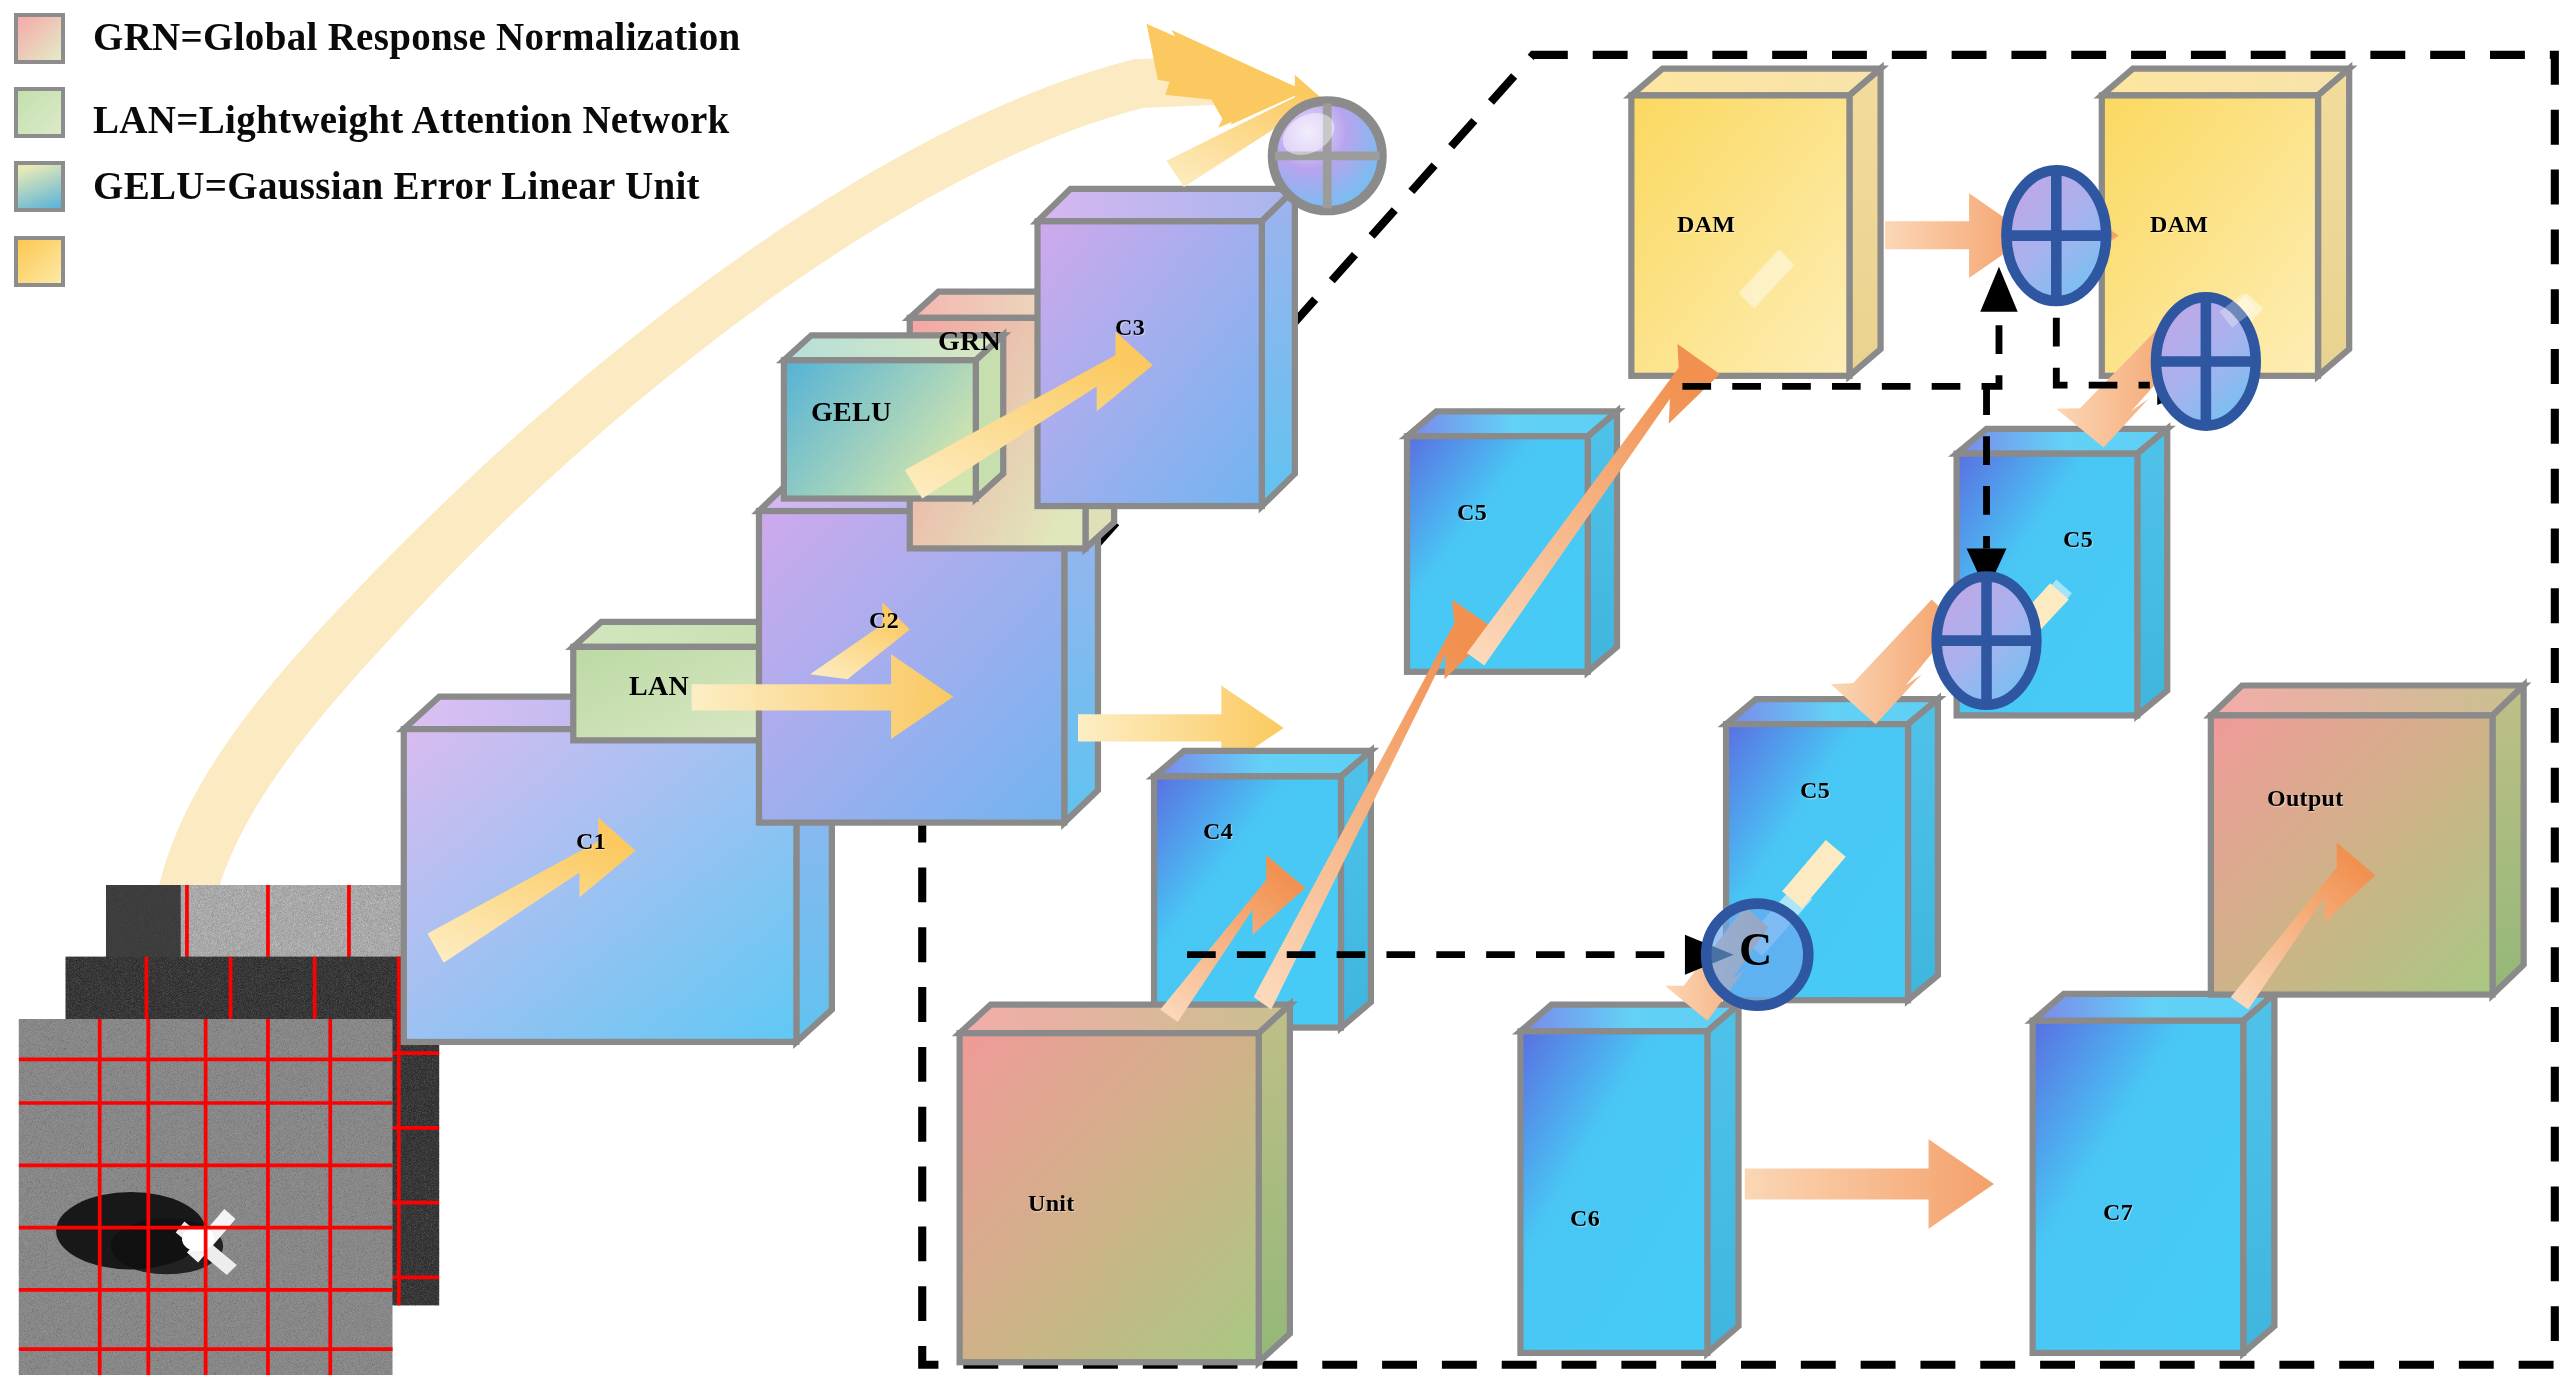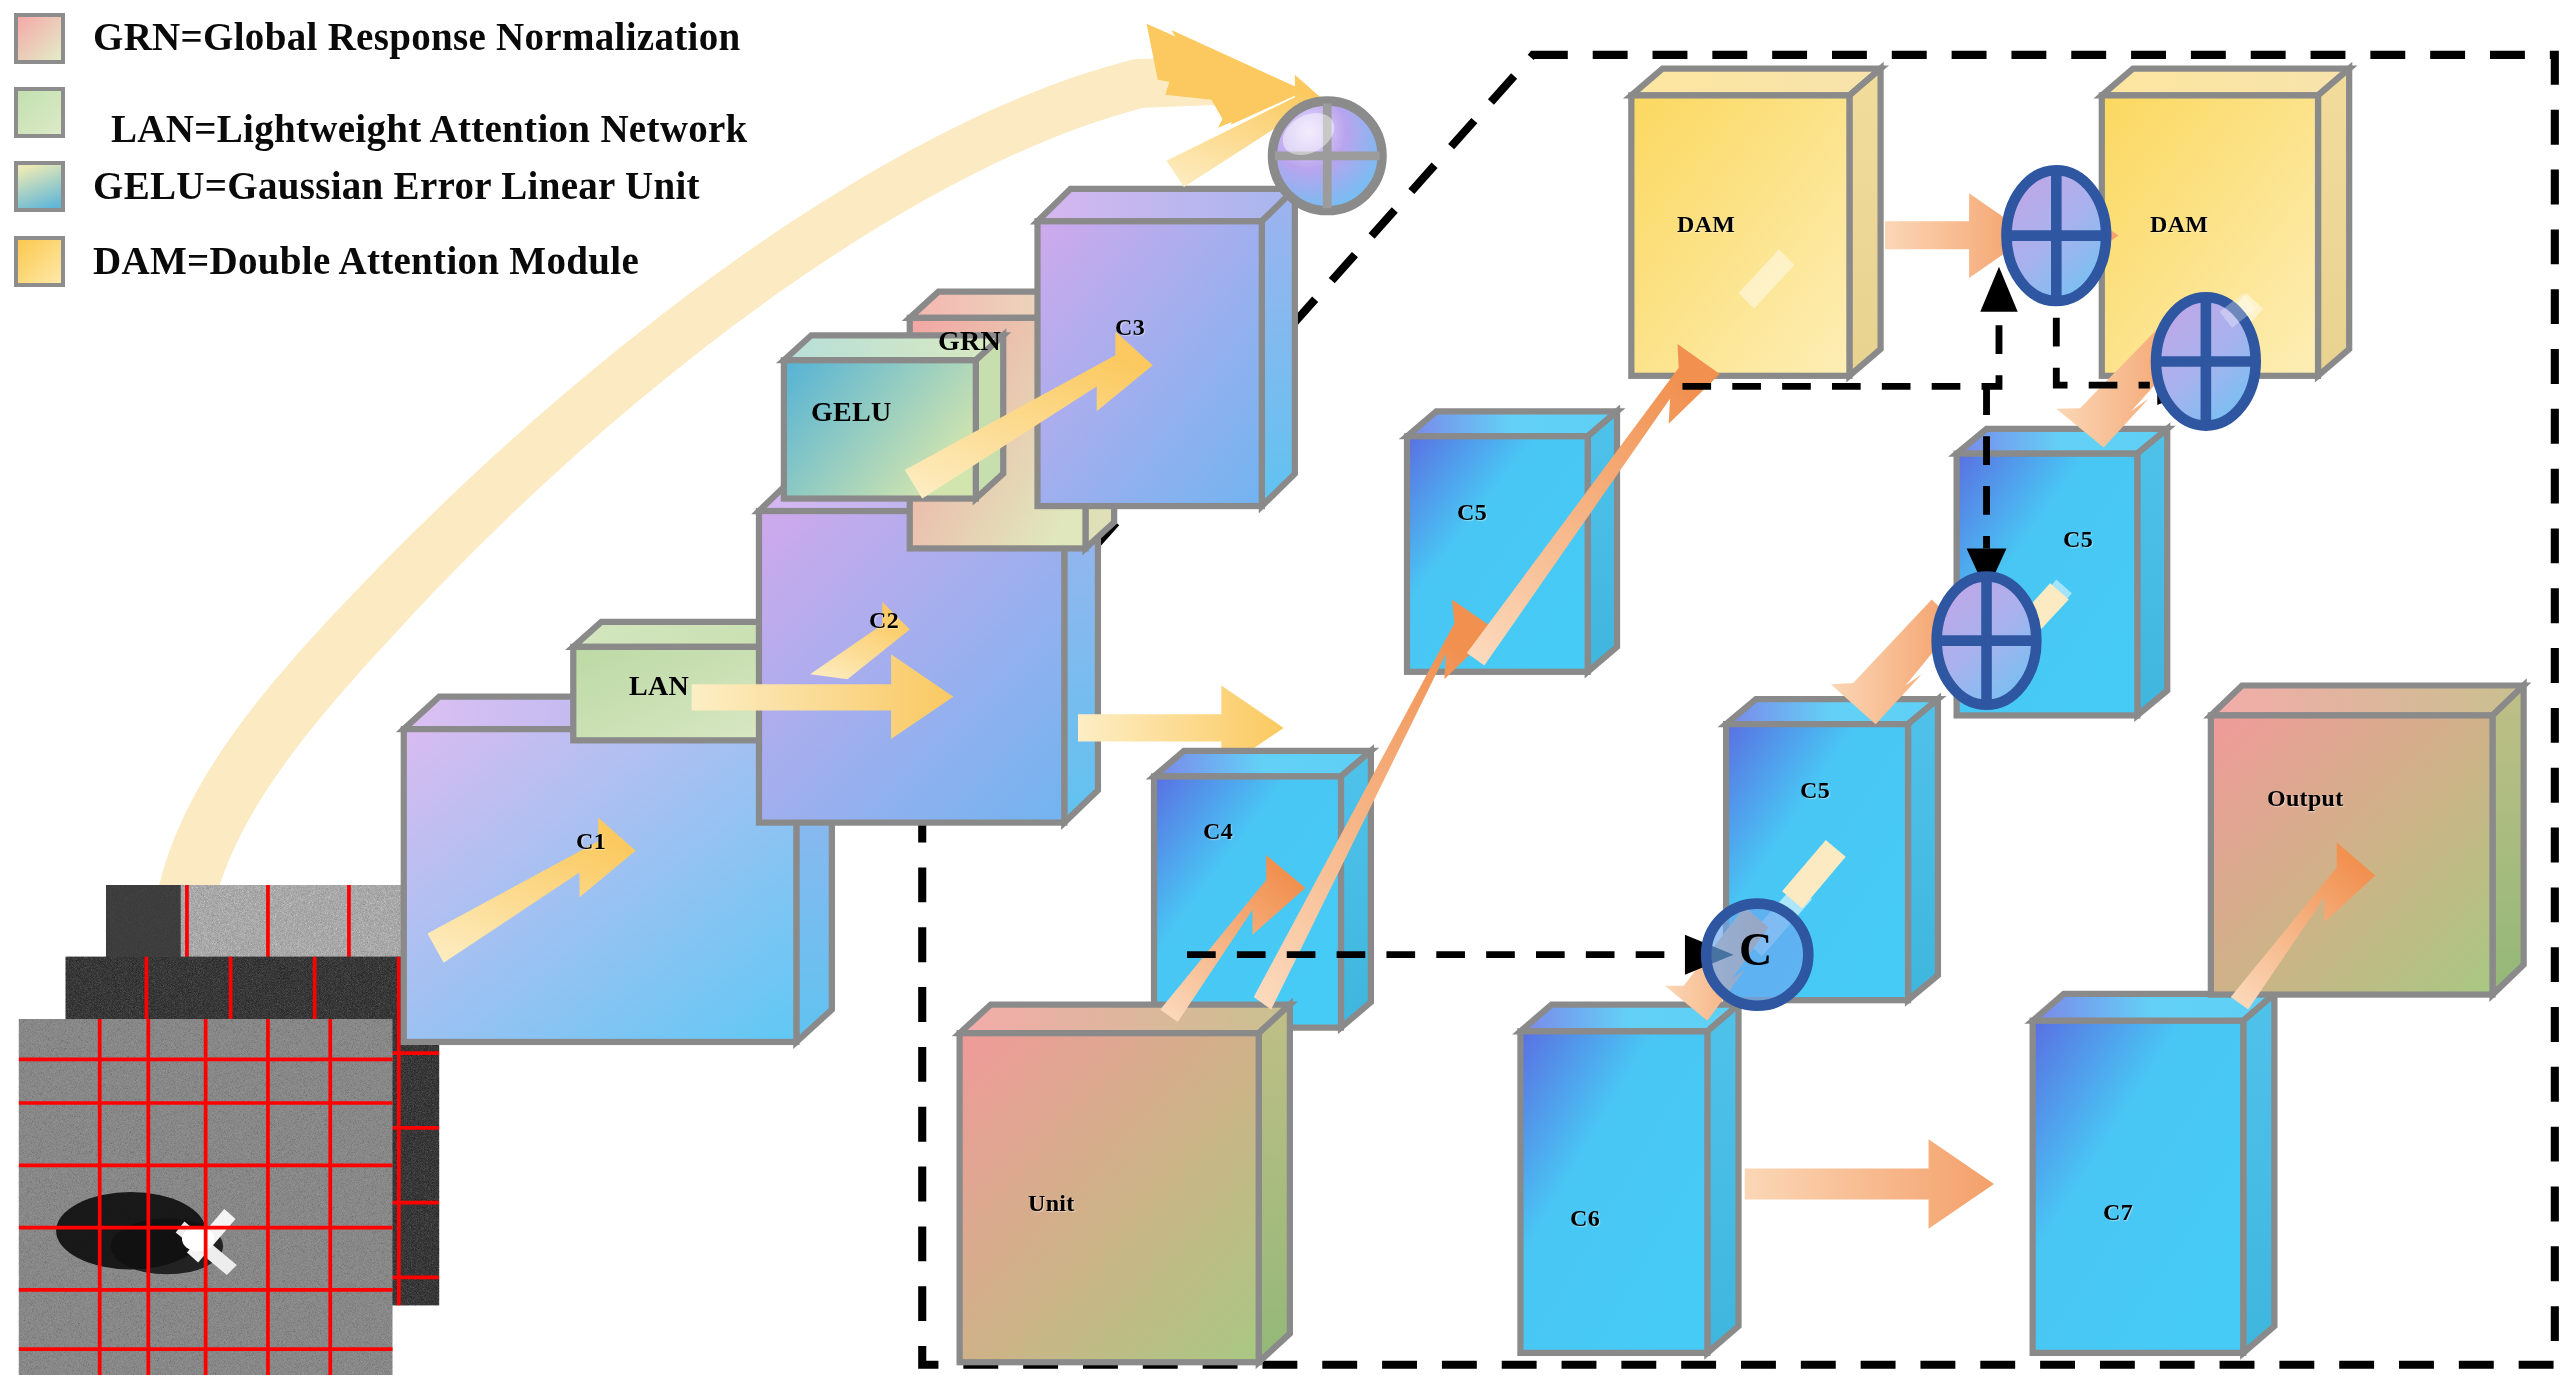--- a/index.html
+++ b/index.html
@@ -459,23 +459,22 @@
   <div class="swatch" style="left:13.7px;top:12.5px;width:51px;height:51px;
               background:linear-gradient(135deg,#f5a9a9,#e3ecc7);"></div>
   <div class="swatch" style="left:13.7px;top:87px;width:51px;height:51px;
               background:linear-gradient(135deg,#c2e0ae,#dceac8);"></div>
   <div class="swatch" style="left:13.7px;top:161px;width:51px;height:51px;
               background:linear-gradient(160deg,#e8e9b6 10%,#5fb6d8 95%);"></div>
   <div class="swatch" style="left:13.7px;top:236px;width:51px;height:51px;
               background:linear-gradient(135deg,#fcc84f,#fde9a8);"></div>
 
   <div class="lbl legend-text" style="left:93px;top:17.4px;">GRN=Global Response Normalization</div>
-  <div class="lbl legend-text" style="left:93px;top:109px;margin-left:18px;">LAN=Lightweight Attention Network</div>
+  <div class="lbl legend-text" style="left:93px;top:100px;">LAN=Lightweight Attention Network</div>
   <div class="lbl legend-text" style="left:93px;top:166px;">GELU=Gaussian Error Linear Unit</div>
-  <div class="lbl legend-text" style="left:93px;top:241px;">DAM=Double Attention Module</div>
 
   <div class="lbl boxlabel" style="left:576px;top:829px;">C1</div>
   <div class="lbl boxlabel-sm" style="left:629px;top:672px;">LAN</div>
   <div class="lbl boxlabel" style="left:869px;top:608px;">C2</div>
   <div class="lbl boxlabel-sm" style="left:811px;top:398px;">GELU</div>
   <div class="lbl boxlabel-sm" style="left:938px;top:327px;">GRN</div>
   <div class="lbl boxlabel" style="left:1115px;top:315px;">C3</div>
 
   <div class="lbl boxlabel" style="left:1677px;top:212px;">DAM</div>
   <div class="lbl boxlabel" style="left:2150px;top:212px;">DAM</div>

